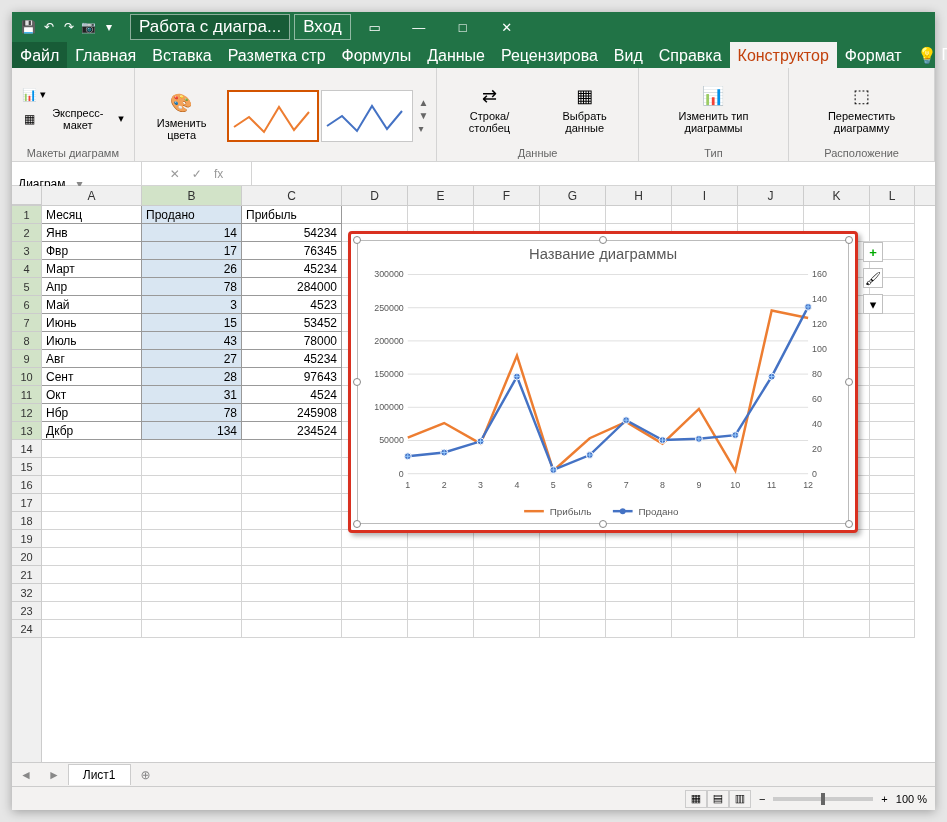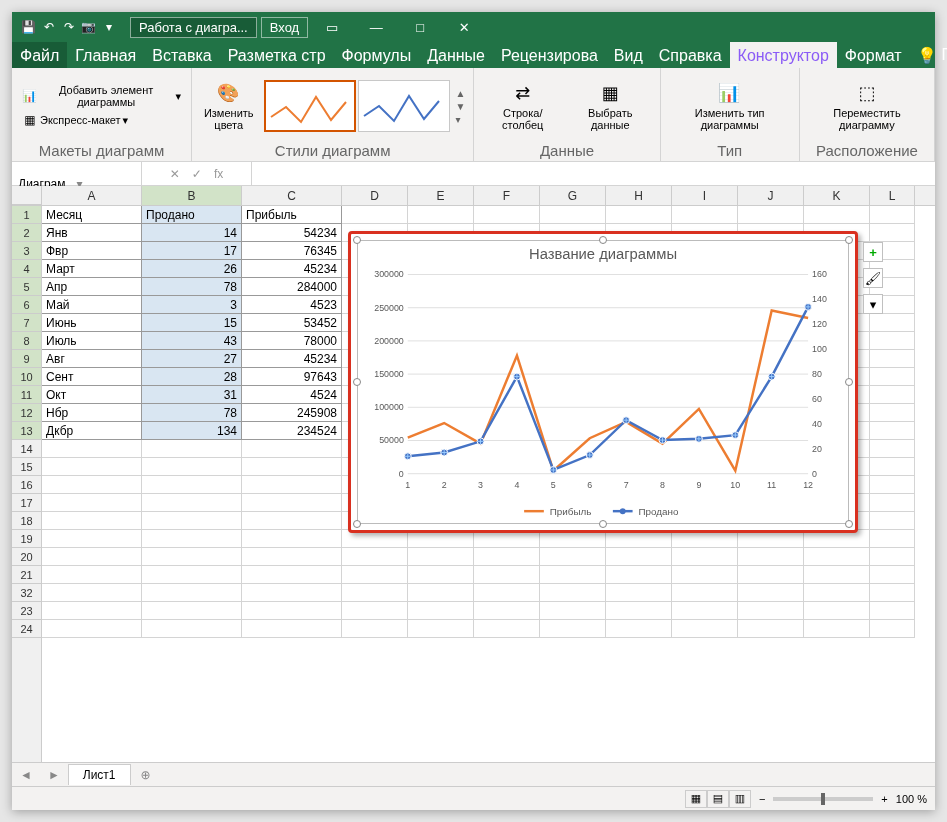--- a/index.html
+++ b/index.html
@@ -3,30 +3,30 @@
 <meta charset="utf-8">
 <style>
 * { box-sizing: border-box; margin: 0; padding: 0; font-family: "Segoe UI", Tahoma, sans-serif; }
 body { background: #e6e6e6; padding: 12px; }
 .app { width: 923px; height: 798px; background: #fff; box-shadow: 0 2px 10px rgba(0,0,0,0.3); display: flex; flex-direction: column; }
 .titlebar { background: #217346; color: #fff; height: 30px; display: flex; align-items: center; font-size: 12px; }
 .titlebar .qat { display: flex; align-items: center; gap: 6px; padding: 0 10px; }
 .titlebar .qat .icon { width: 14px; height: 14px; display: inline-flex; align-items: center; justify-content: center; }
 .titlebar .title-text { flex: 1; text-align: center; }
 .titlebar .title-right { display: flex; align-items: center; gap: 4px; padding: 0 4px; }
-.titlebar .title-right .box { border: 1px solid rgba(255,255,255,0.5); padding: 2px 8px; font-size: 13px; text-align: center; }
+.titlebar .title-right .box { border: 1px solid rgba(255,255,255,0.5); padding: 2px 8px; font-size: 17px; text-align: center; }
 .titlebar .wbtn { width: 40px; height: 30px; display: flex; align-items: center; justify-content: center; font-size: 13px; }
 .ribbon-tabs { background: #217346; display: flex; font-size: 16px; color: #fff; height: 26px; }
 .ribbon-tabs .tab { padding: 5px 8px; cursor: pointer; white-space: nowrap; }
-.ribbon-tabs .tab.active { background: #f3f2f1; color: #8b5cf6; }
+.ribbon-tabs .tab.active { background: #f3f2f1; color: #c2410c; }
 .ribbon-tabs .light { margin-left: auto; display: flex; }
 .ribbon-tabs .light .tab { color: #fff; display: flex; align-items: center; gap: 4px; }
 .ribbon { background: #f3f2f1; border-bottom: 1px solid #d4d4d4; height: 94px; display: flex; font-size: 11px; }
 .rgroup { border-right: 1px solid #d4d4d4; padding: 4px 8px 2px 8px; display: flex; flex-direction: column; justify-content: space-between; }
-.rgroup .label { text-align: center; color: #666; font-size: 15px; padding-top: 2px; }
+.rgroup .label { text-align: center; color: #666; font-size: 11px; padding-top: 2px; }
 .rgroup .content { display: flex; align-items: center; gap: 6px; flex: 1; }
 .rbtn { display: flex; flex-direction: column; align-items: center; gap: 2px; padding: 2px 4px; cursor: pointer; text-align: center; font-size: 11px; }
 .rbtn .icn { width: 24px; height: 24px; display: flex; align-items: center; justify-content: center; font-size: 18px; }
 .rbtn.small { flex-direction: row; font-size: 11px; padding: 1px 2px; }
 .rbtn.small .icn { width: 16px; height: 16px; font-size: 12px; }
 .vstack { display: flex; flex-direction: column; gap: 2px; }
 .style-gal { display: flex; gap: 2px; }
 .style-thumb { width: 92px; height: 52px; border: 1px solid #c8c8c8; background: #fff; position: relative; }
 .style-thumb.sel { border: 2px solid #d35400; }
 .formula-bar { display: flex; border-bottom: 1px solid #d4d4d4; background: #fff; height: 24px; font-size: 12px; }
@@ -114,21 +114,20 @@
         </div>
     </div>
   </div>
 
   <div class="ribbon">
     <div class="rgroup">
       <div class="content">
         <div class="vstack">
           <div class="rbtn small">
               <span class="icn">📊</span>
-              <span>Добавить элемент диаграммы</span>
               <span>▾</span>
             </div>
           <div class="rbtn small">
               <span class="icn">▦</span>
               <span>Экспресс-макет</span>
               <span>▾</span>
             </div>
         </div>
       </div>
       <div class="label">Макеты диаграмм</div>
@@ -146,21 +145,20 @@
           <div class="style-thumb"><svg class="sparkline">
                 <polyline points="5,35 20,25 35,40 50,15 65,38 80,20" fill="none" stroke="#4472c4" stroke-width="2"></polyline>
               </svg></div>
         </div>
         <div class="vstack" style="font-size:10px;color:#666;">
           <div>▲</div>
           <div>▼</div>
           <div>▾</div>
         </div>
       </div>
-      <div class="label">Стили диаграмм</div>
     </div>
     <div class="rgroup">
       <div class="content">
         <div class="rbtn">
             <span class="icn">⇄</span>
             <span>Строка/ столбец</span>
           </div>
         <div class="rbtn">
             <span class="icn">▦</span>
             <span>Выбрать данные</span>

